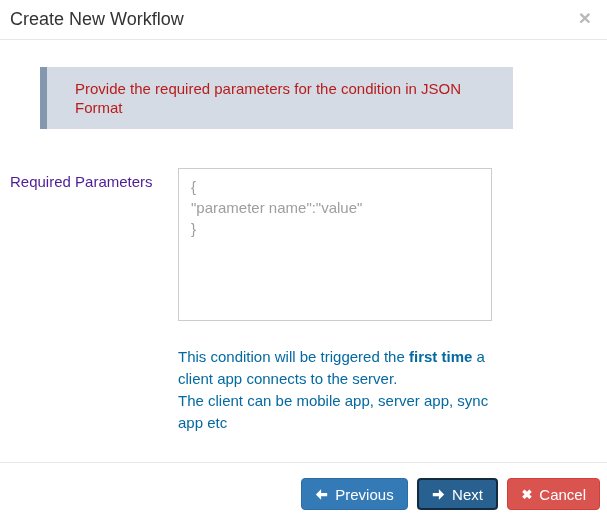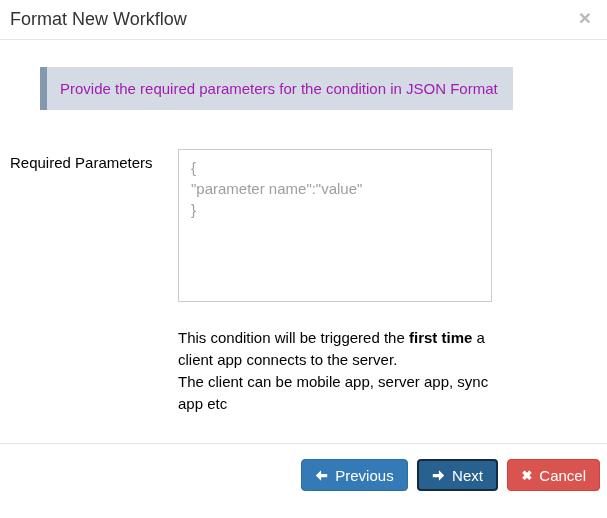--- a/index.html
+++ b/index.html
@@ -5,49 +5,49 @@
   html,body{margin:0;padding:0;background:#fff;}
   body{font-family:"Liberation Sans","DejaVu Sans",sans-serif;color:#333;}
   #modal{width:607px;height:518px;background:#fff;overflow:hidden;box-sizing:border-box;}
 
   
   .modal-header{height:40px;border-bottom:1px solid #e6e6e6;display:flex;align-items:center;justify-content:space-between;padding:0 16px 0 10px;box-sizing:border-box;}
   .modal-title{font-size:18px;color:#333;}
   .close-btn{background:none;border:none;cursor:pointer;color:#b9b9b9;font-size:21px;line-height:1;padding:0;font-weight:bold;align-self:flex-start;margin-top:7px;}
 
   
-  .alert-banner{margin:27px 94px 0 40px;background:#d4dbe4;border-left:7px solid #8398af;color:#a21caf;padding:12px 13px;font-size:15px;line-height:19px;box-sizing:border-box;}
+  .alert-banner{margin:27px 94px 0 40px;background:#d4dbe4;border-left:7px solid #8398af;color:#b91c1c;padding:12px 28px;font-size:15px;line-height:19px;box-sizing:border-box;}
 
   
   .form-row{margin-top:39px;display:flex;align-items:flex-start;}
-  .form-label{width:178px;box-sizing:border-box;padding:5px 6px 0 10px;font-size:15px;color:#000000;}
+  .form-label{width:178px;box-sizing:border-box;padding:5px 6px 0 10px;font-size:15px;color:#4c1d95;}
   .json-textarea{width:314px;height:153px;box-sizing:border-box;border:1px solid #ccc;padding:7px 12px;font-size:15px;line-height:21px;font-family:"Liberation Sans","DejaVu Sans",sans-serif;color:#333;resize:none;outline:none;border-radius:0;}
   .json-textarea::placeholder{color:#9e9e9e;opacity:1;}
 
   
-  .help-text{margin:25px 0 4px 178px;width:322px;font-size:15px;line-height:22px;color:#000000;}
+  .help-text{margin:25px 0 4px 178px;width:322px;font-size:15px;line-height:22px;color:#0369a1;}
   .help-text .bold{font-weight:bold;}
 
   
   .modal-footer{margin-top:28px;border-top:1px solid #e6e6e6;padding:15px 7px 0 0;text-align:right;}
   .btn{display:inline-flex;align-items:center;gap:7px;height:32px;padding:0 13px;border-radius:4px;color:#fff;font-size:15px;line-height:1;cursor:pointer;box-sizing:border-box;vertical-align:top;}
   .btn + .btn{margin-left:5px;}
   .btn-previous{background:#337ab7;border:1px solid #2e6da4;}
   .btn-next{background:#286090;border:2px solid #122b40;}
   .btn-cancel{background:#d9534f;border:1px solid #d43f3a;}
   .btn .x-icon{font-size:13px;font-weight:bold;}
   .btn svg{display:block;}
 </style>
 </head>
 <body>
 
 <div id="modal">
 
   <div class="modal-header">
-    <span class="modal-title">Format New Workflow</span>
+    <span class="modal-title">Create New Workflow</span>
     <button class="close-btn">×</button>
   </div>
 
   <div class="alert-banner">
     <span>Provide the required parameters for the condition in JSON Format</span>
   </div>
 
   <div class="form-row">
     <div class="form-label">Required Parameters</div>
     <textarea class="json-textarea" placeholder="{

